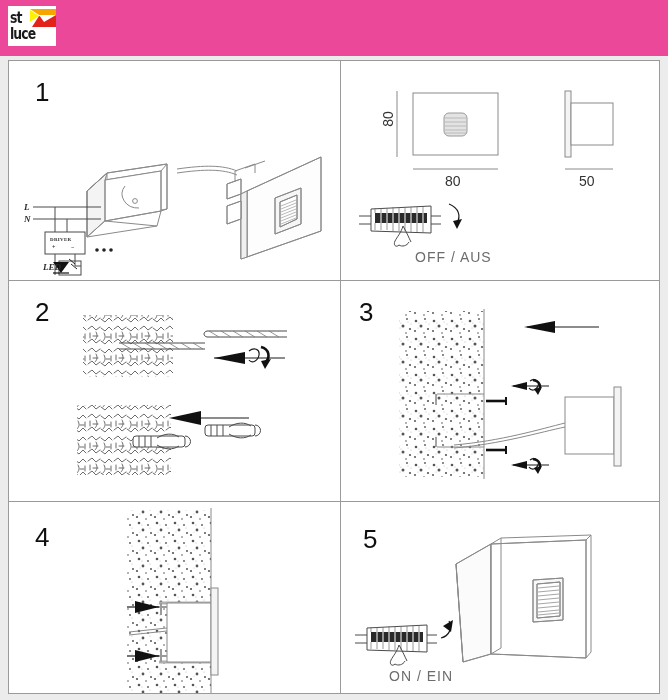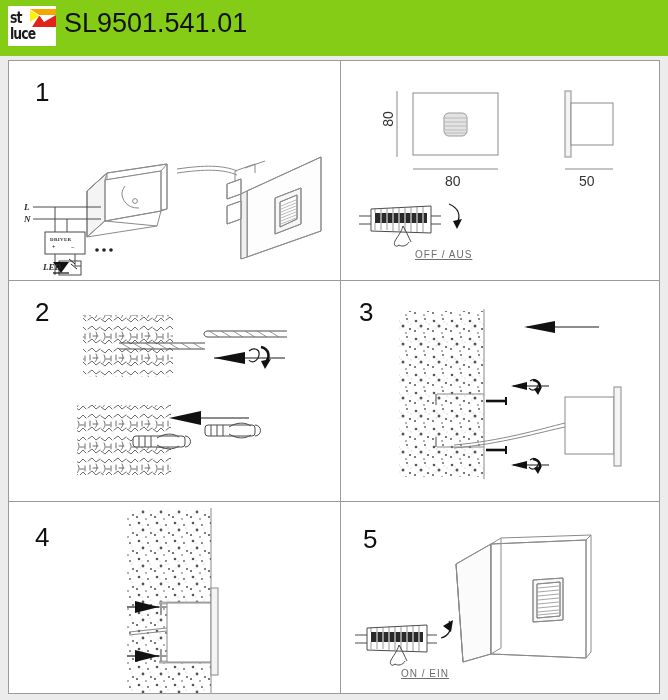--- a/index.html
+++ b/index.html
@@ -16,21 +16,21 @@
   }
 
   
   #header {
     position: absolute;
     left: 0; top: 0;
     width: 668px;
     height: 56px;
     display: flex;
     align-items: center;
-    background: #84cc16;
+    background: #ec4899;
   }
   #logo {
     position: absolute;
     left: 8px; top: 6px;
     width: 48px; height: 40px;
     background: #ffffff;
   }
   .logo-word {
     position: absolute;
     left: 2px;
@@ -85,25 +85,24 @@
   .step-num {
     position: absolute;
     font-family: "Liberation Sans", sans-serif;
     font-size: 26px;
     color: #0f0f0f;
     line-height: 1;
   }
   .lbl {
     position: absolute;
     font-family: "Liberation Sans", sans-serif;
-    font-size: 10px;
+    font-size: 14px;
     color: #6d6d6d;
     letter-spacing: 1px;
     white-space: nowrap;
-    text-decoration: underline;
   }
   .dim-lbl {
     position: absolute;
     font-family: "Liberation Sans", sans-serif;
     font-size: 14px;
     color: #333333;
     white-space: nowrap;
   }
   .dim-lbl.vert {
     transform: rotate(-90deg);
@@ -133,21 +132,20 @@
     <svg id="logo-mark" width="26" height="18" viewBox="0 0 26 18">
       <rect x="0" y="0" width="26" height="18" fill="#ffffff"></rect>
       <polygon points="0,0 26,0 26,6 9,6" fill="#f7a600"></polygon>
       <polygon points="0,1 9,7 0,13" fill="#fff200"></polygon>
       <polygon points="26,6 26,18 2,18 9,7" fill="#e2231a"></polygon>
       <polygon points="9,6 26,6 14,13" fill="#ffffff"></polygon>
       <polygon points="26,7 26,18 13,18" fill="#e2231a"></polygon>
     </svg>
   </div>
 
-  <div id="title">SL9501.541.01</div>
 </div>
 
 <div id="grid">
 
   <div class="panel b-right b-bottom">
     <div class="step-num" style="left:26px; top:18px;">1</div>
 
     <svg width="332" height="220" viewBox="0 0 332 220">
 
       <g class="ln">
@@ -631,16 +629,16 @@
         <path d="M58,143 C62,150 64,155 66,159"></path>
         <path d="M54,162 C57,164 62,163 64,159"></path>
       </g>
 
       <g>
         <path d="M100,136 C108,134 112,126 108,119" class="ln-k" fill="none"></path>
         <polygon points="102,124 112,118 110,130" fill="#111111"></polygon>
       </g>
     </svg>
 
-    <div class="lbl" style="left:60px; top:166px;text-align:right;">ON / EIN</div>
+    <div class="lbl" style="left:48px; top:166px;text-align:right;">ON / EIN</div>
   </div>
 
 </div>
 
 </body></html>

